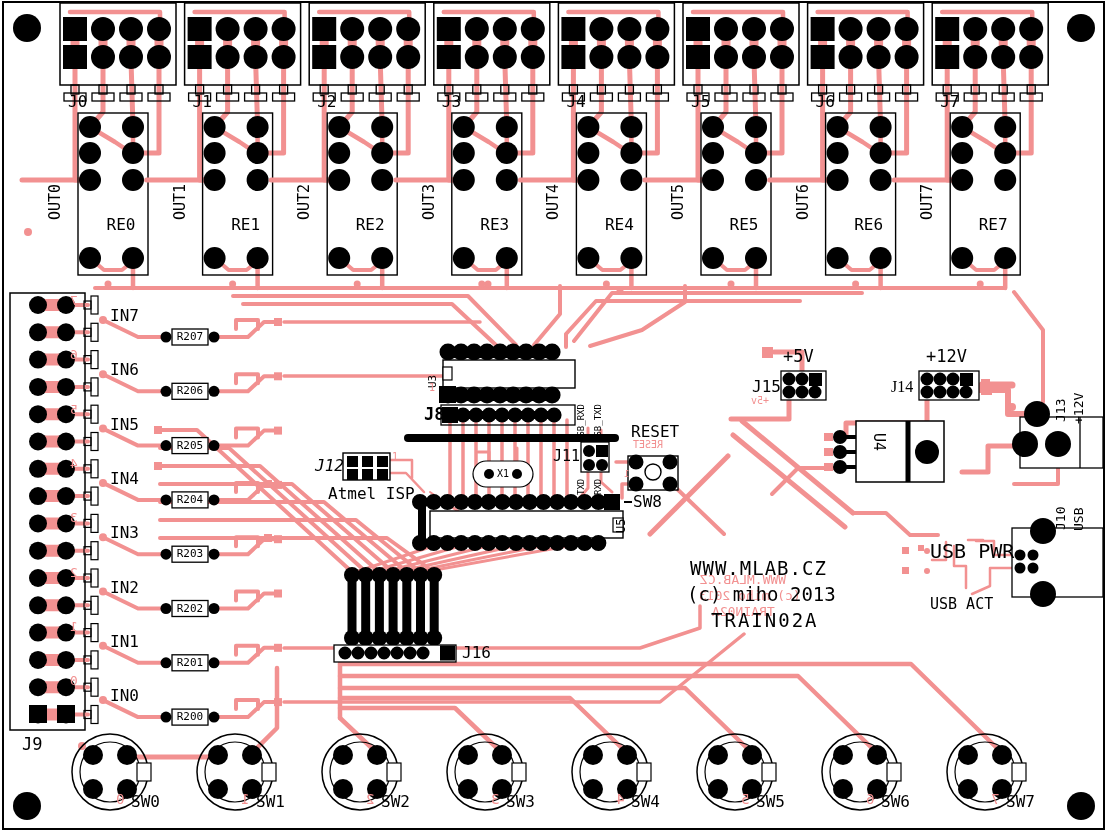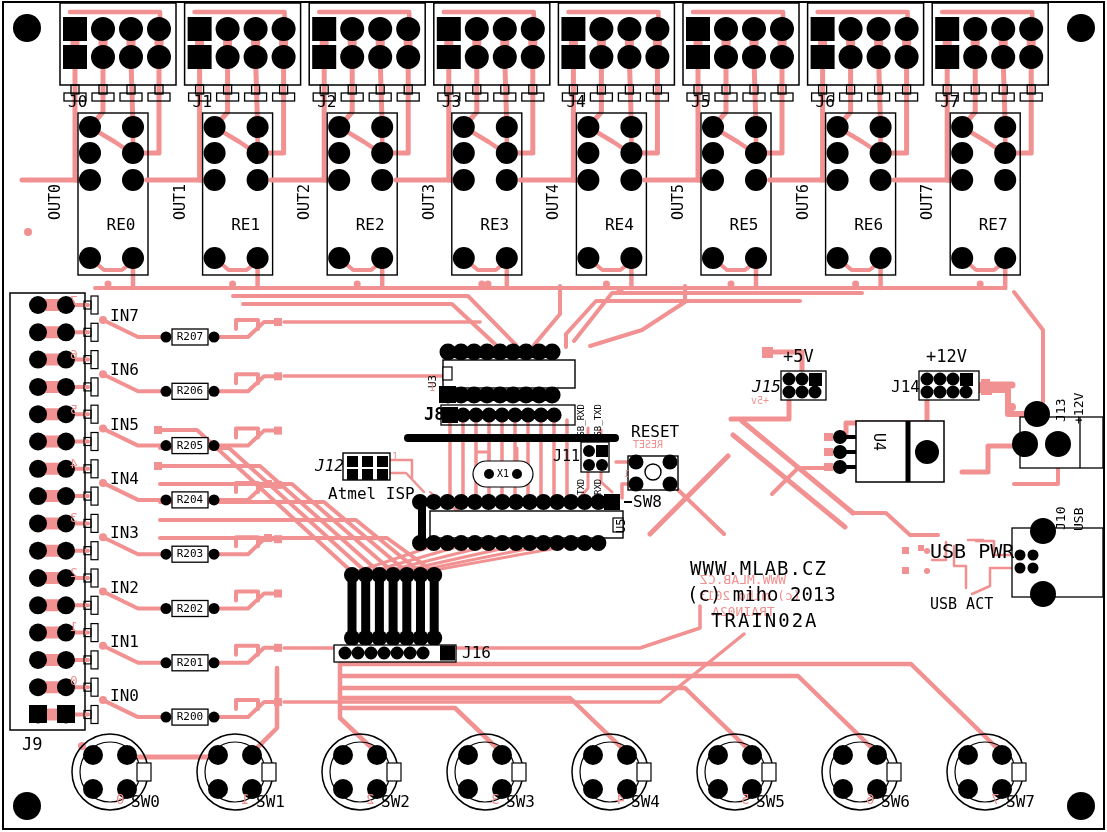--- a/index.html
+++ b/index.html
@@ -42,24 +42,24 @@
   .isplab{left:328px;top:486px;font-size:16px;}
   .resetlab{left:631px;top:424px;font-size:16px;}
   .resetmir{left:633px;top:440px;font-size:10px;}
   .sw8lab{left:633px;top:494px;font-size:16px;}
   .sw8dash{position:absolute;left:624px;top:501px;width:8px;height:2px;background:#000;z-index:5;}
   .sw8pin1{left:624px;top:470px;font-size:9px;}
   .u5lab{left:615px;top:507px;height:26px;font-size:12px;}
   .j16lab{left:462px;top:645px;font-size:16px;}
   .j9lab{left:22px;top:736px;font-size:17px;}
   .p5v{left:783px;top:348px;font-size:17px;}
-  .j15lab{left:752px;top:379px;font-size:16px;font-style:italic;}
+  .j15lab{left:752px;top:379px;font-size:16px;}
   .p5vmir{left:751px;top:396px;font-size:10px;}
   .p12v{left:926px;top:348px;font-size:17px;}
-  .j14lab{left:891px;top:379px;font-size:16px;}
+  .j14lab{left:891px;top:379px;font-size:16px;font-family:Liberation Serif, serif;}
   .u4lab{left:871px;top:433px;height:40px;font-size:15px;}
   .j13lab{left:1054px;top:376px;height:46px;font-size:13px;}
   .j13v{left:1072px;top:372px;height:52px;font-size:13px;}
   .j10lab{left:1054px;top:488px;height:42px;font-size:13px;}
   .j10v{left:1072px;top:487px;height:44px;font-size:13px;}
   .usbpwr{left:930px;top:541px;font-size:20px;}
   .usbact{left:930px;top:561px;font-size:15px;margin-top:36px;}
   .t1{left:690px;top:559px;font-size:19px;letter-spacing:1px;}
   .t2{left:687px;top:585px;font-size:19px;}
   .t3{left:711px;top:611px;font-size:19px;letter-spacing:2px;}

